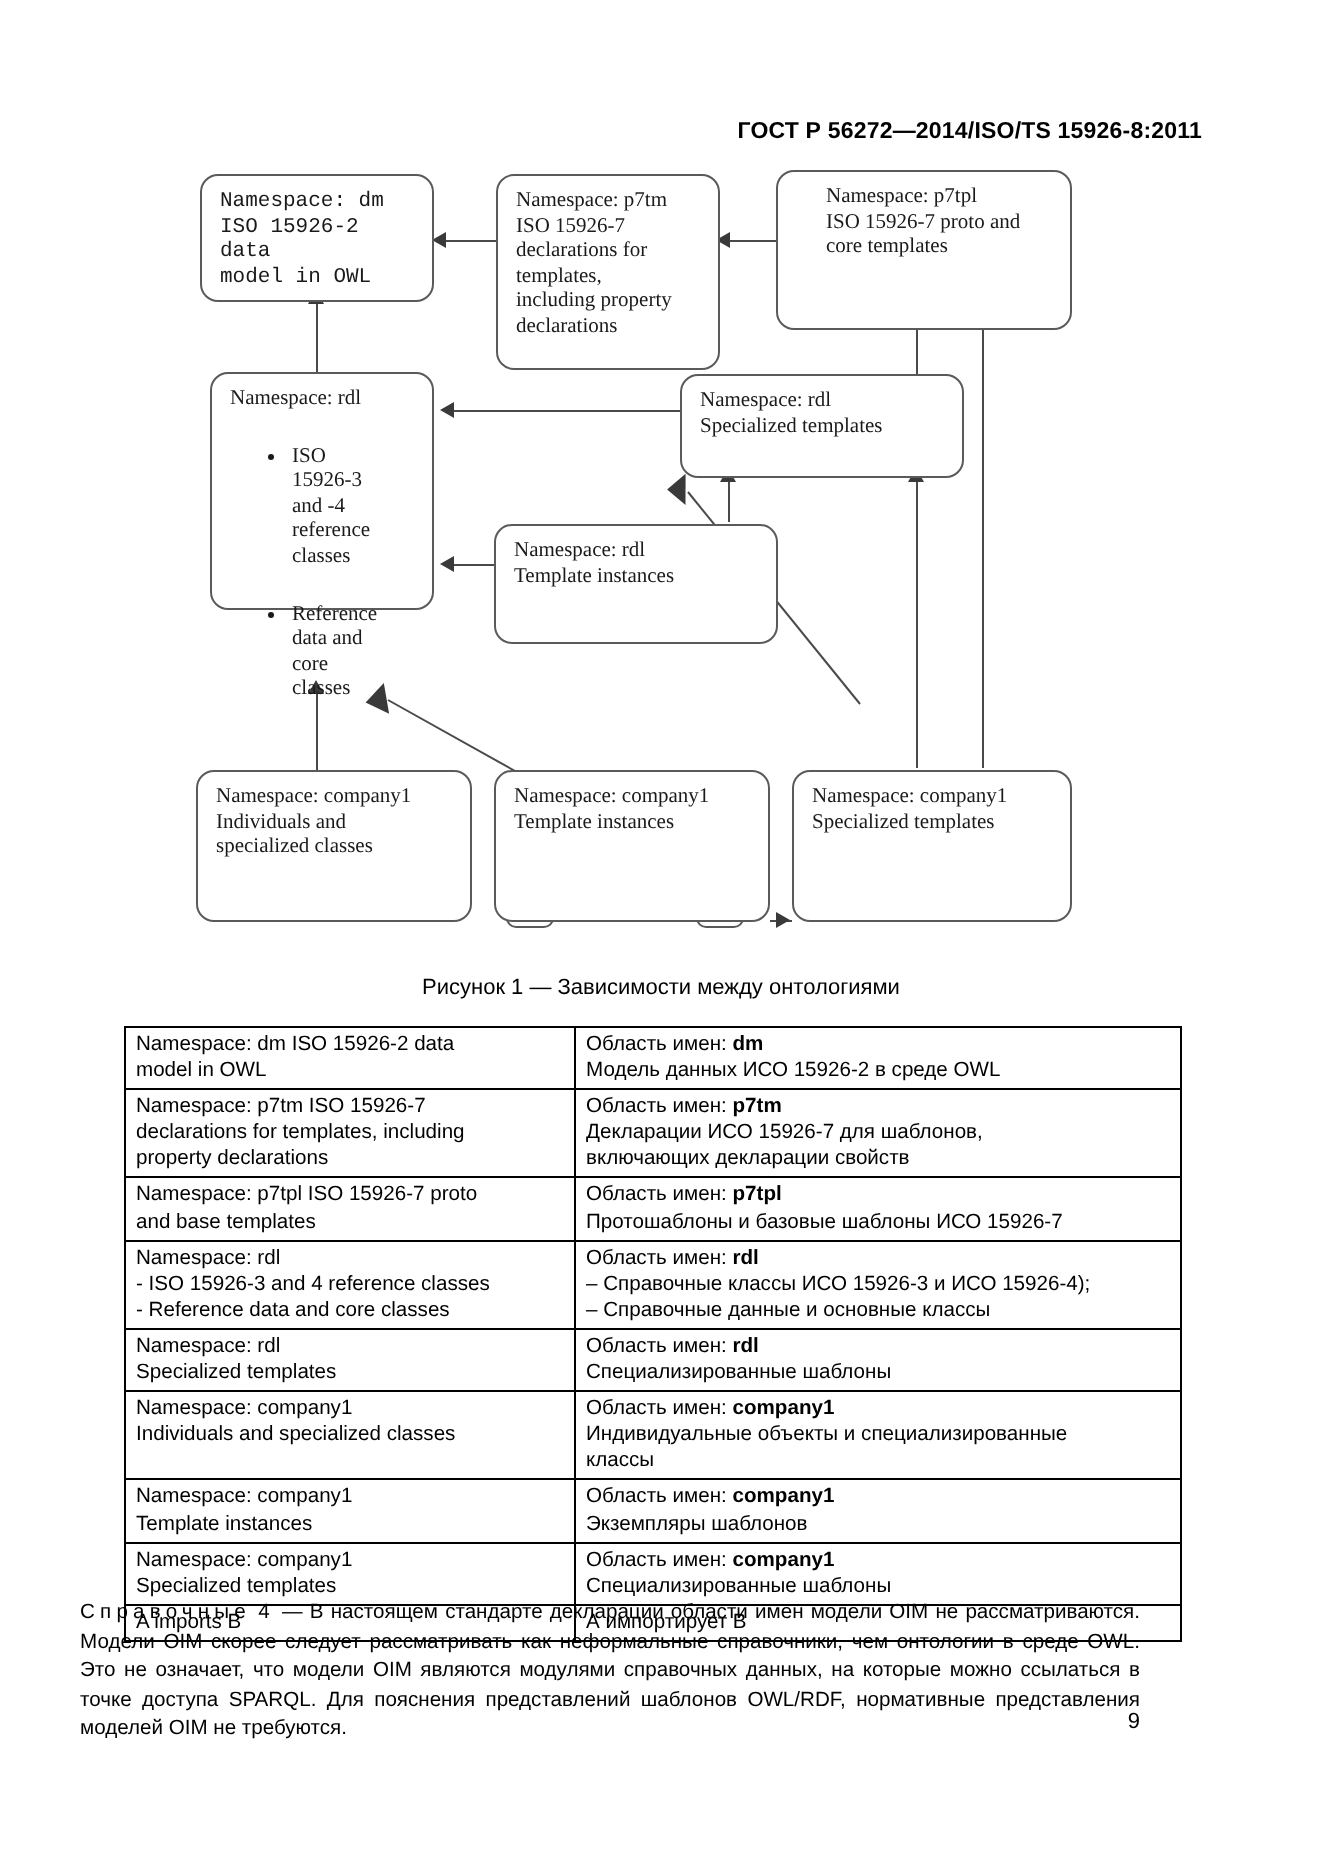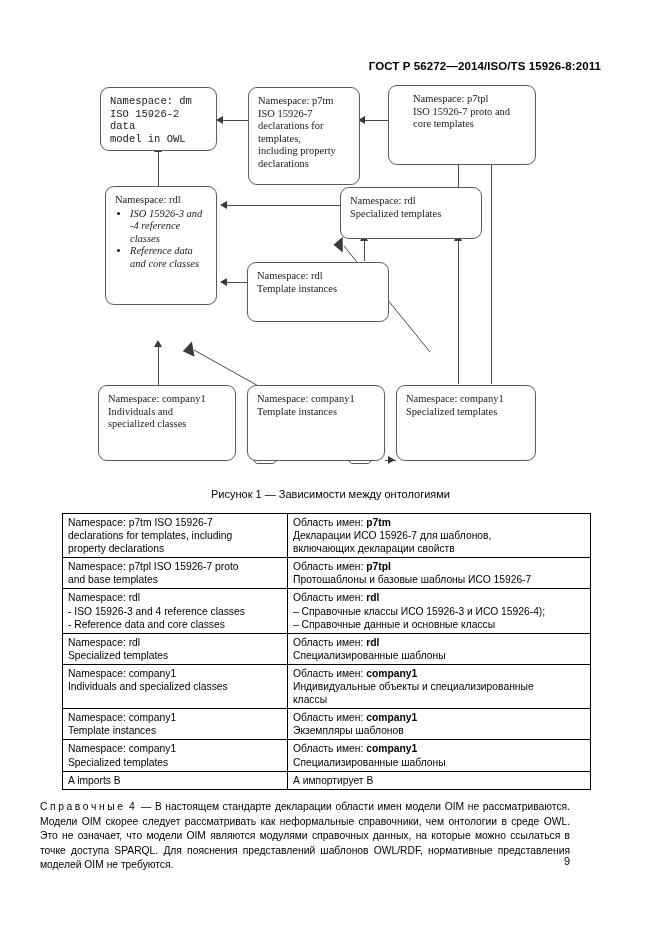--- a/index.html
+++ b/index.html
@@ -20,21 +20,21 @@
   
   .figure{position:absolute;left:0;top:82px;width:661px;height:400px;}
   .nbox{
     position:absolute;box-sizing:border-box;
     border:1px solid #5a5a5a;border-radius:9px;background:#fff;
     font-family:"Liberation Serif",serif;font-size:10.5px;
     line-height:12.6px;color:#1a1a1a;padding:7px 8px 4px 9px;
     z-index:3;
   }
   .nbox ul{margin:1px 0 0 0;padding-left:15px;list-style:disc;}
-  .nbox li{margin:0;padding:0;font-style:italic;}
+  .nbox li{margin:16px;padding:0;}
   .nbox .ln{display:block;}
 
   
   .ln-v,.ln-h{position:absolute;background:#4a4a4a;z-index:1;}
   .ln-v{width:1px;}
   .ln-h{height:1px;}
   .ah{position:absolute;width:0;height:0;z-index:2;}
   .ah-up{border-left:4px solid transparent;border-right:4px solid transparent;border-bottom:7px solid #3a3a3a;}
   .ah-left{border-top:4px solid transparent;border-bottom:4px solid transparent;border-right:7px solid #3a3a3a;}
   .ah-right{border-top:4px solid transparent;border-bottom:4px solid transparent;border-left:7px solid #3a3a3a;}
@@ -201,20 +201,30 @@
     <div class="ln-h" style="left:278px;top:19px;width:68px;"></div>
     <div class="ah ah-right" style="left:340px;top:15px;"></div>
     <div class="lbox" style="left:348px;top:8px;">B</div>
   </div>
 
   <div class="caption">Рисунок 1 — Зависимости между онтологиями</div>
 
   <table class="tbl">
     <tbody>
 
+      <tr>
+        <td class="c1">
+          <span class="ln2">Namespace: dm ISO 15926-2 data</span>
+          <span class="ln2">model in OWL</span>
+        </td>
+        <td class="c2">
+          <span class="ln2"><span>Область имен: </span><span class="bb">dm</span></span>
+          <span class="ln2">Модель данных ИСО 15926-2 в среде OWL</span>
+        </td>
+      </tr>
 
       <tr>
         <td class="c1">
           <span class="ln2">Namespace: p7tm ISO 15926-7</span>
           <span class="ln2">declarations for templates, including</span>
           <span class="ln2">property declarations</span>
         </td>
         <td class="c2">
           <span class="ln2"><span>Область имен: </span><span class="bb">p7tm</span></span>
           <span class="ln2">Декларации ИСО 15926-7 для шаблонов,</span>

